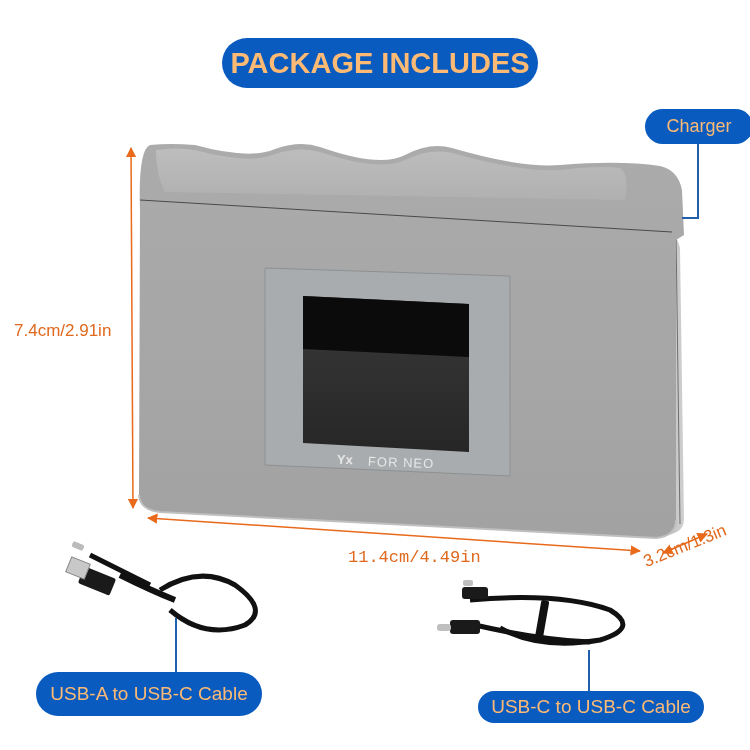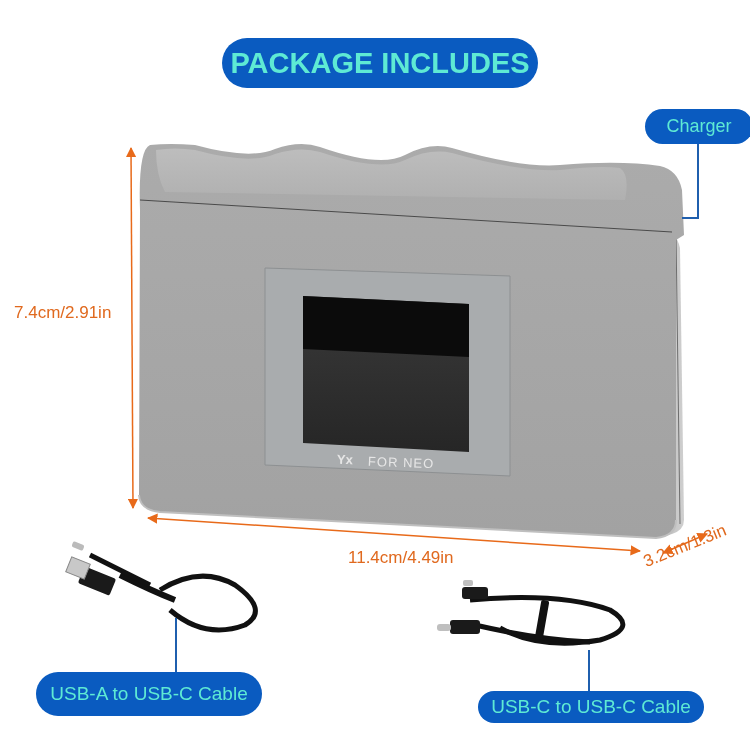--- a/index.html
+++ b/index.html
@@ -1,18 +1,18 @@
 <!DOCTYPE html>
 <html><head>
 <meta charset="utf-8">
 <style>
   html, body { margin:0; padding:0; }
   body { width:750px; height:750px; background:#ffffff; position:relative; overflow:hidden;
          font-family: "Liberation Sans", "DejaVu Sans", sans-serif; }
-  .pill { position:absolute; background:#0a5bc0; color:#5eead4; border-radius:999px;
+  .pill { position:absolute; background:#0a5bc0; color:#fdba74; border-radius:999px;
           display:flex; align-items:center; justify-content:center; white-space:nowrap; }
   .title-pill { left:222px; top:38px; width:316px; height:50px; font-size:29px; font-weight:bold; letter-spacing:0px; }
   .charger-pill { left:645px; top:109px; width:108px; height:35px; font-size:18px; }
   .usba-pill { left:36px; top:672px; width:226px; height:44px; font-size:19px; }
   .usbc-pill { left:478px; top:691px; width:226px; height:32px; font-size:19px; }
   .leader { position:absolute; background:#1f5fae; }
   .dim-text { position:absolute; color:#e0691e; font-size:17px; white-space:nowrap; }
   svg.layer { position:absolute; left:0; top:0; }
 </style>
 </head>
@@ -92,21 +92,21 @@
   </g>
 </svg>
 
 <div style="position:absolute; left:337px; top:452px; color:#e6e6e6; font-size:13px; font-weight:bold; transform:rotate(2deg);">Yx</div>
 <div style="position:absolute; left:368px; top:455px; color:#e6e6e6; font-size:13px; letter-spacing:1px; transform:rotate(2deg);">FOR NEO</div>
 
 <div class="pill charger-pill">Charger</div>
 <div class="leader" style="left:697px; top:144px; width:1.5px; height:74px;"></div>
 <div class="leader" style="left:682px; top:217px; width:17px; height:1.5px;"></div>
 
-<div class="dim-text" style="left:14px; top:303px;">7.4cm/2.91in</div>
-<div class="dim-text" style="left:348px; top:548px;">11.4cm/4.49in</div>
+<div class="dim-text" style="left:14px; top:321px;">7.4cm/2.91in</div>
+<div class="dim-text" style="left:348px; top:548px;font-family:Liberation Mono, monospace;">11.4cm/4.49in</div>
 <div class="dim-text" style="left:648px; top:552px; transform:rotate(-22deg); transform-origin:left bottom;">3.2cm/1.3in</div>
 
 <div class="leader" style="left:175px; top:618px; width:1.5px; height:54px;"></div>
 <div class="pill usba-pill">USB-A to USB-C Cable</div>
 
 <div class="leader" style="left:588px; top:650px; width:1.5px; height:41px;"></div>
 <div class="pill usbc-pill">USB-C to USB-C Cable</div>
 
 </body></html>

